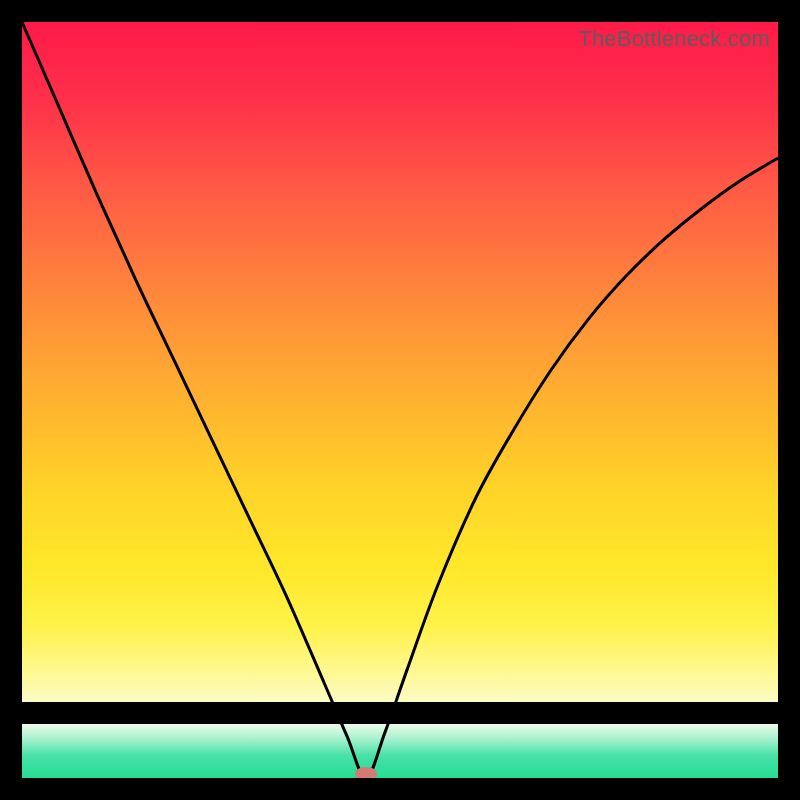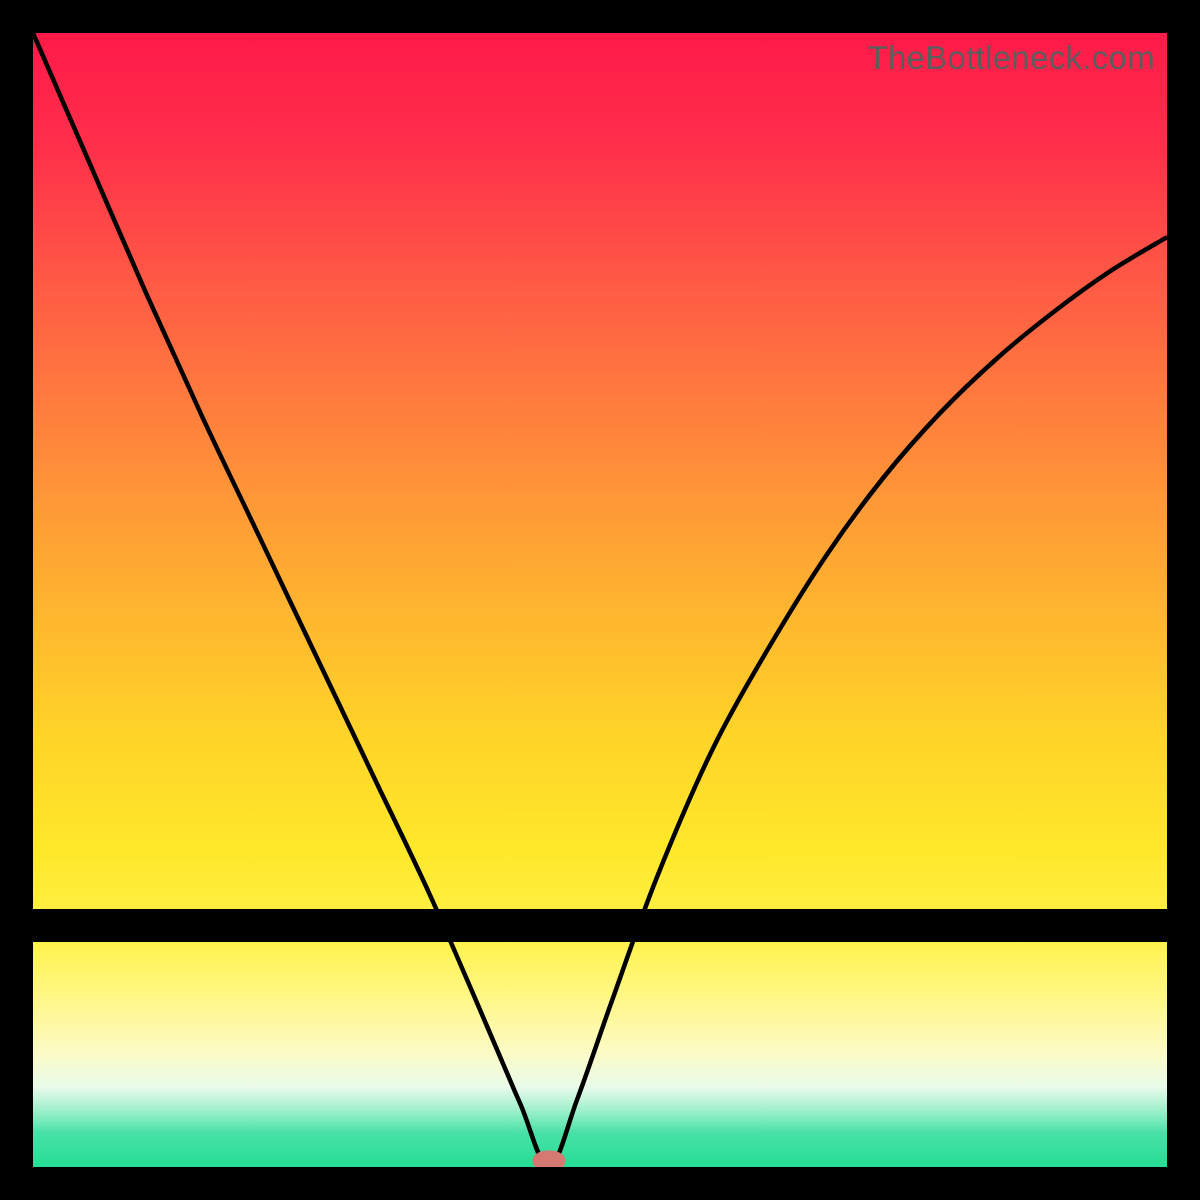--- a/index.html
+++ b/index.html
@@ -7,21 +7,21 @@
     padding: 0;
     width: 800px;
     height: 800px;
     overflow: hidden;
     background: #000;
     font-family: Arial, Helvetica, sans-serif;
   }
   .chart-container {
     position: relative;
     width: 800px;
-    height: 628px;
+    height: 724px;
   }
   .plot-area {
     position: absolute;
     left: 22px;
     top: 22px;
     width: 756px;
     height: 756px;
     background: linear-gradient(to bottom,
       #ff1a49 0%,
       #ff2f4a 10%,

